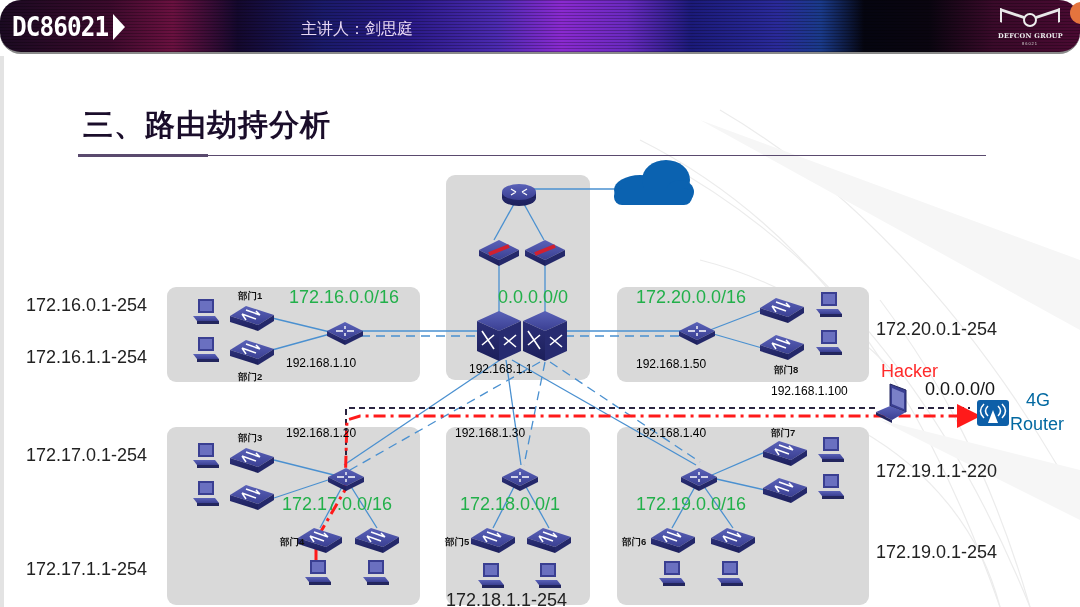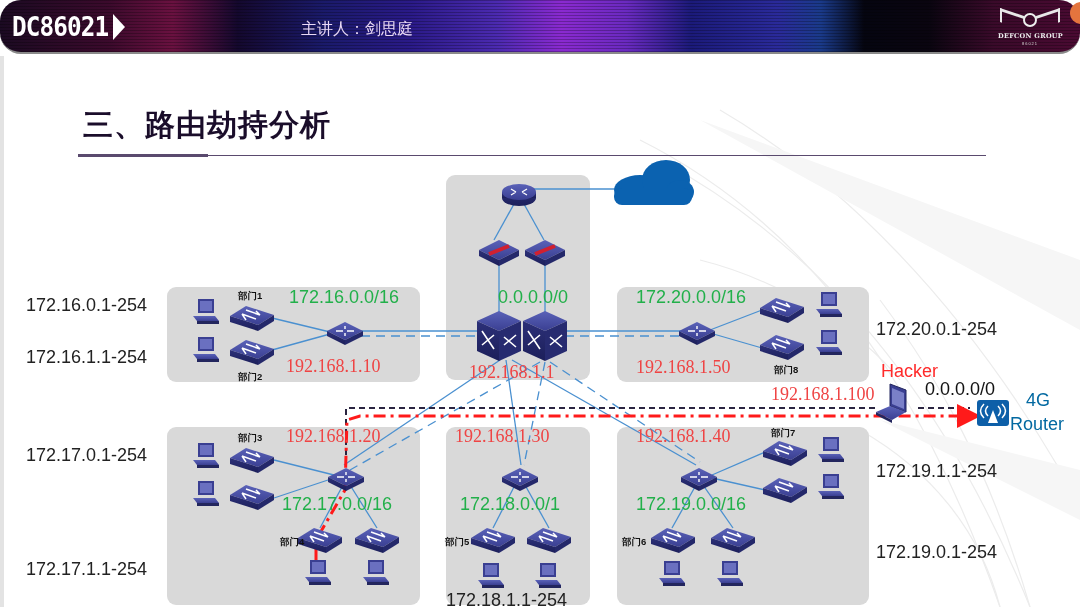--- a/index.html
+++ b/index.html
@@ -38,21 +38,21 @@
   #title-rule-accent { position: absolute; left: 78px; top: 154px; width: 130px; height: 3px; background: #5a4a6e; }
 
   
   .panel { position: absolute; background: #d9d9d9; border-radius: 9px; }
 
   
   #diagram { position: absolute; left: 0; top: 0; width: 1080px; height: 607px; }
 
   
   .lbl { position: absolute; white-space: nowrap; line-height: 1; }
-  .ip-red { color: #ef4444; font-size: 18px; font-family: Liberation Serif, serif; }
+  .ip-red { color: #000000; font-size: 12px; }
   .ip-green { color: #22b04a; font-size: 18px; }
   .range { color: #222; font-size: 18px; }
   .dept { color: #111; font-size: 9.5px; font-weight: bold; }
   .blue-lbl { color: #0369a1; font-size: 18px; }
   .hacker { color: #ff2a2a; font-size: 18px; }
   .black-lbl { color: #111; font-size: 18px; }
 </style>
 </head>
 <body>
 
@@ -436,21 +436,21 @@
 
   <div class="lbl ip-red" style="left:455px;top:427px;">192.168.1.30</div>
   <div class="lbl ip-green" style="left:460px;top:495px;">172.18.0.0/1</div>
   <div class="lbl dept" style="left:445px;top:537px;">部门5</div>
   <div class="lbl range" style="left:446px;top:591px;">172.18.1.1-254</div>
 
   <div class="lbl ip-red" style="left:636px;top:427px;">192.168.1.40</div>
   <div class="lbl ip-green" style="left:636px;top:495px;">172.19.0.0/16</div>
   <div class="lbl dept" style="left:622px;top:537px;">部门6</div>
   <div class="lbl dept" style="left:771px;top:428px;">部门7</div>
-  <div class="lbl range" style="left:876px;top:462px;">172.19.1.1-254</div>
+  <div class="lbl range" style="left:876px;top:462px;">172.19.1.1-220</div>
   <div class="lbl range" style="left:876px;top:543px;">172.19.0.1-254</div>
 
   <div class="lbl hacker" style="left:881px;top:362px;">Hacker</div>
   <div class="lbl ip-red" style="left:771px;top:385px;">192.168.1.100</div>
   <div class="lbl black-lbl" style="left:925px;top:380px;">0.0.0.0/0</div>
   <div class="lbl blue-lbl" style="left:1026px;top:391px;">4G</div>
   <div class="lbl blue-lbl" style="left:1010px;top:415px;">Router</div>
 </div>
 
 </body></html>

